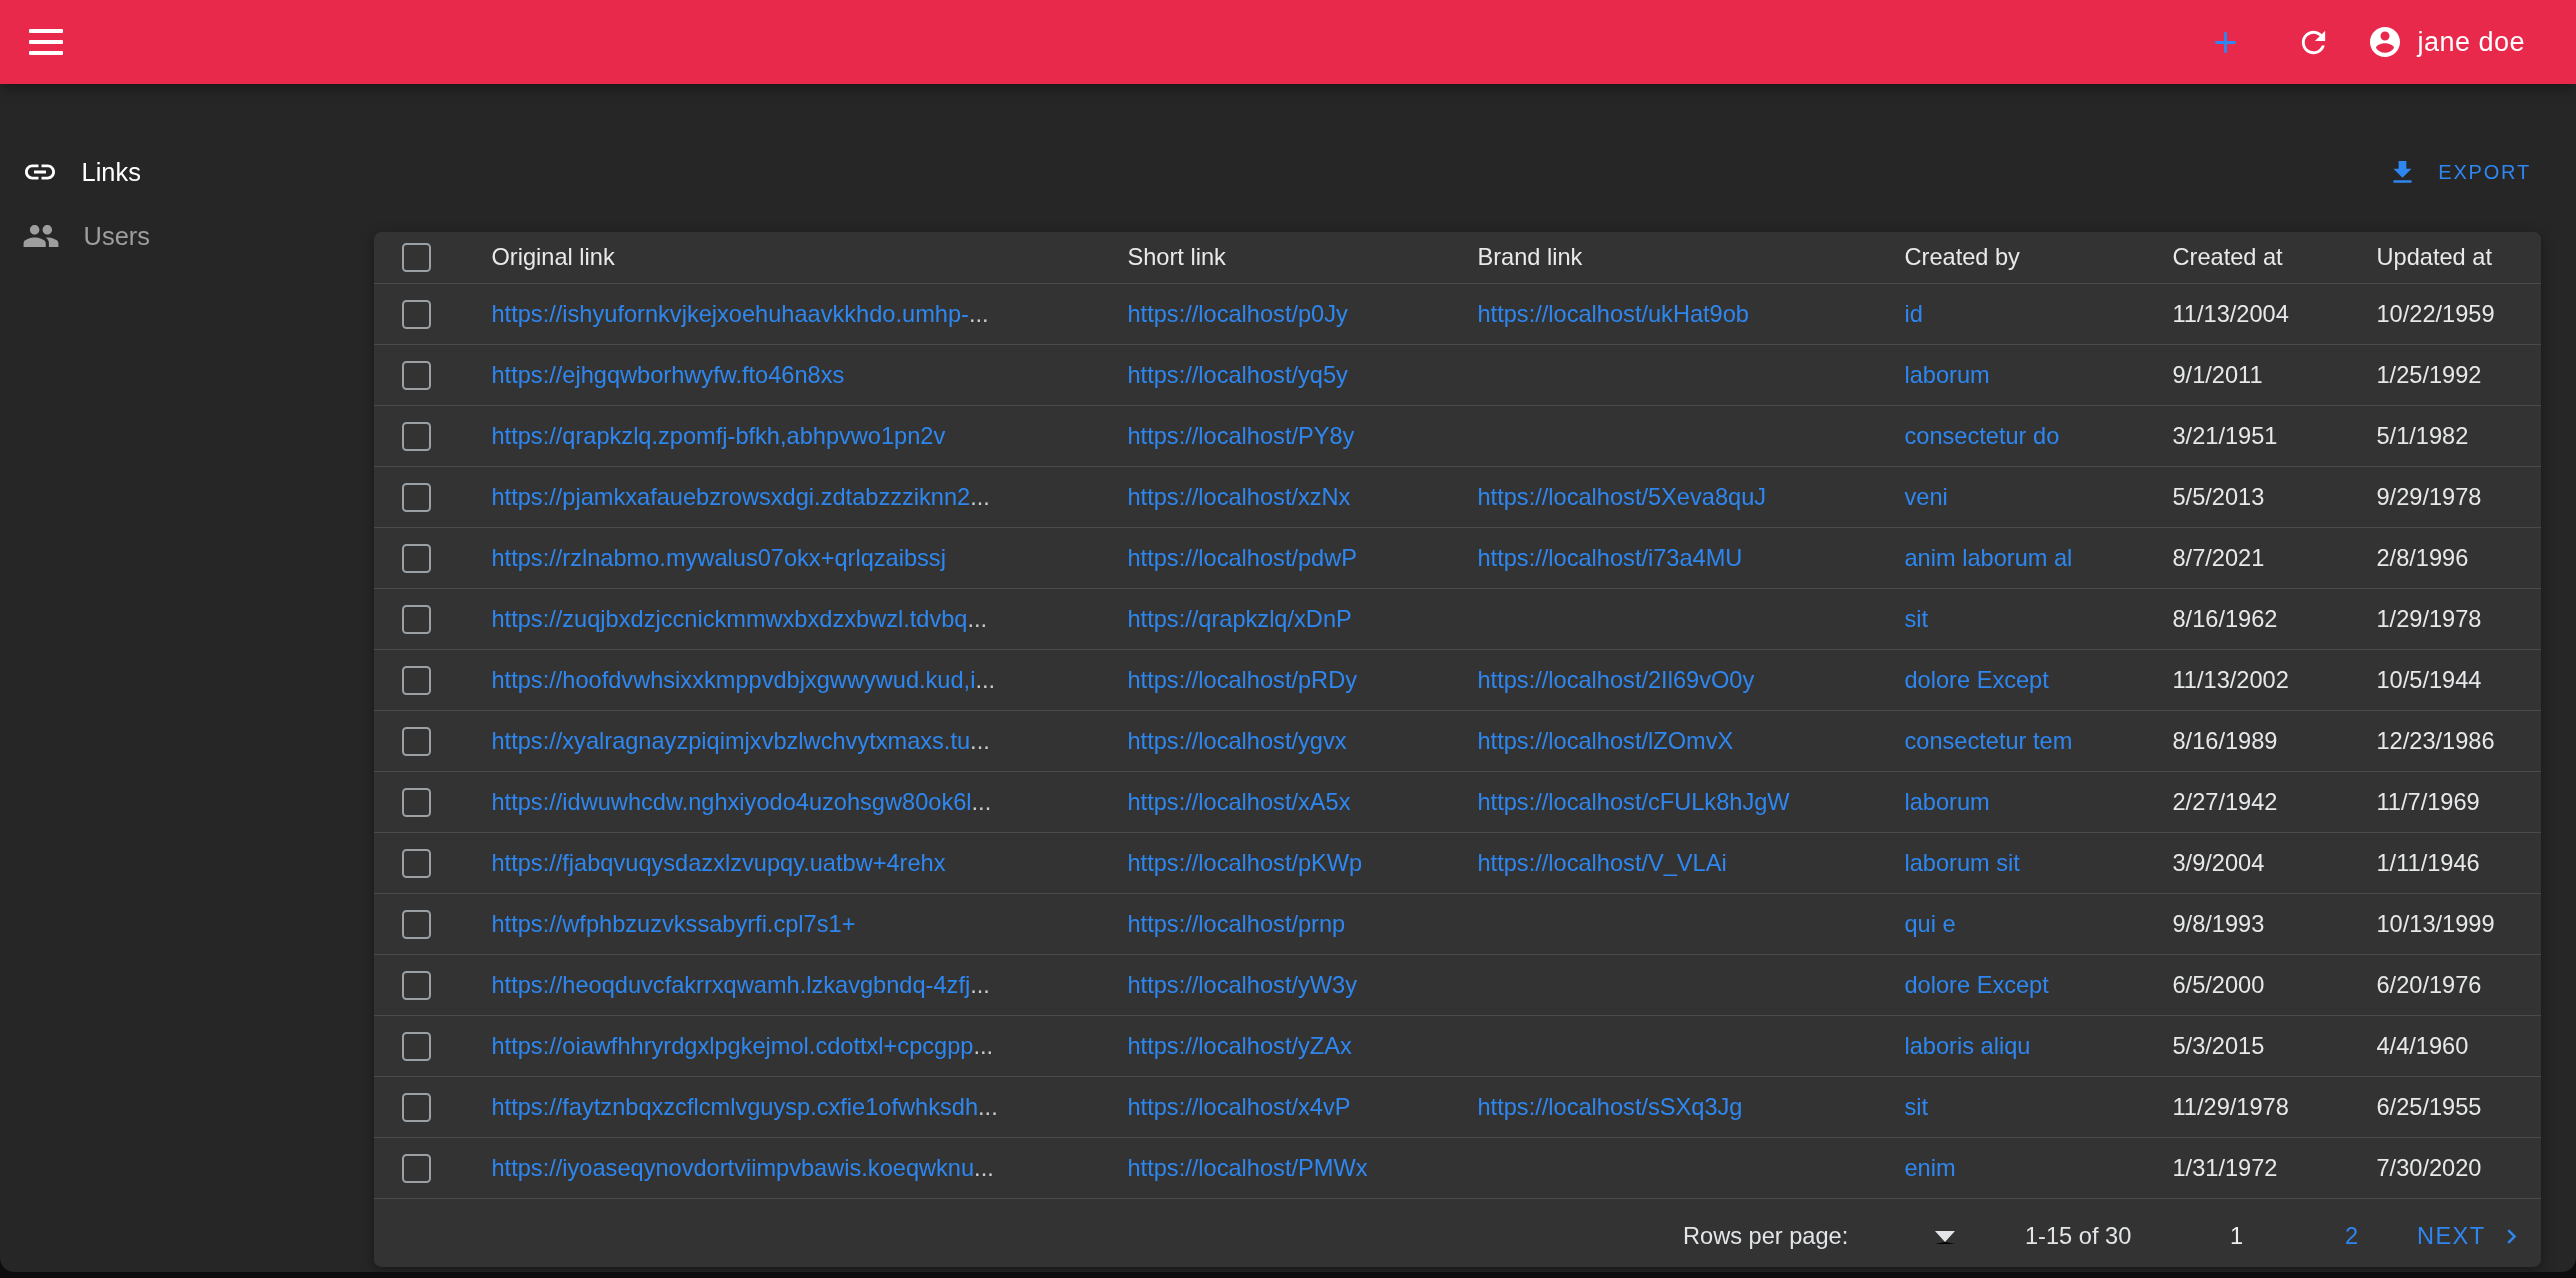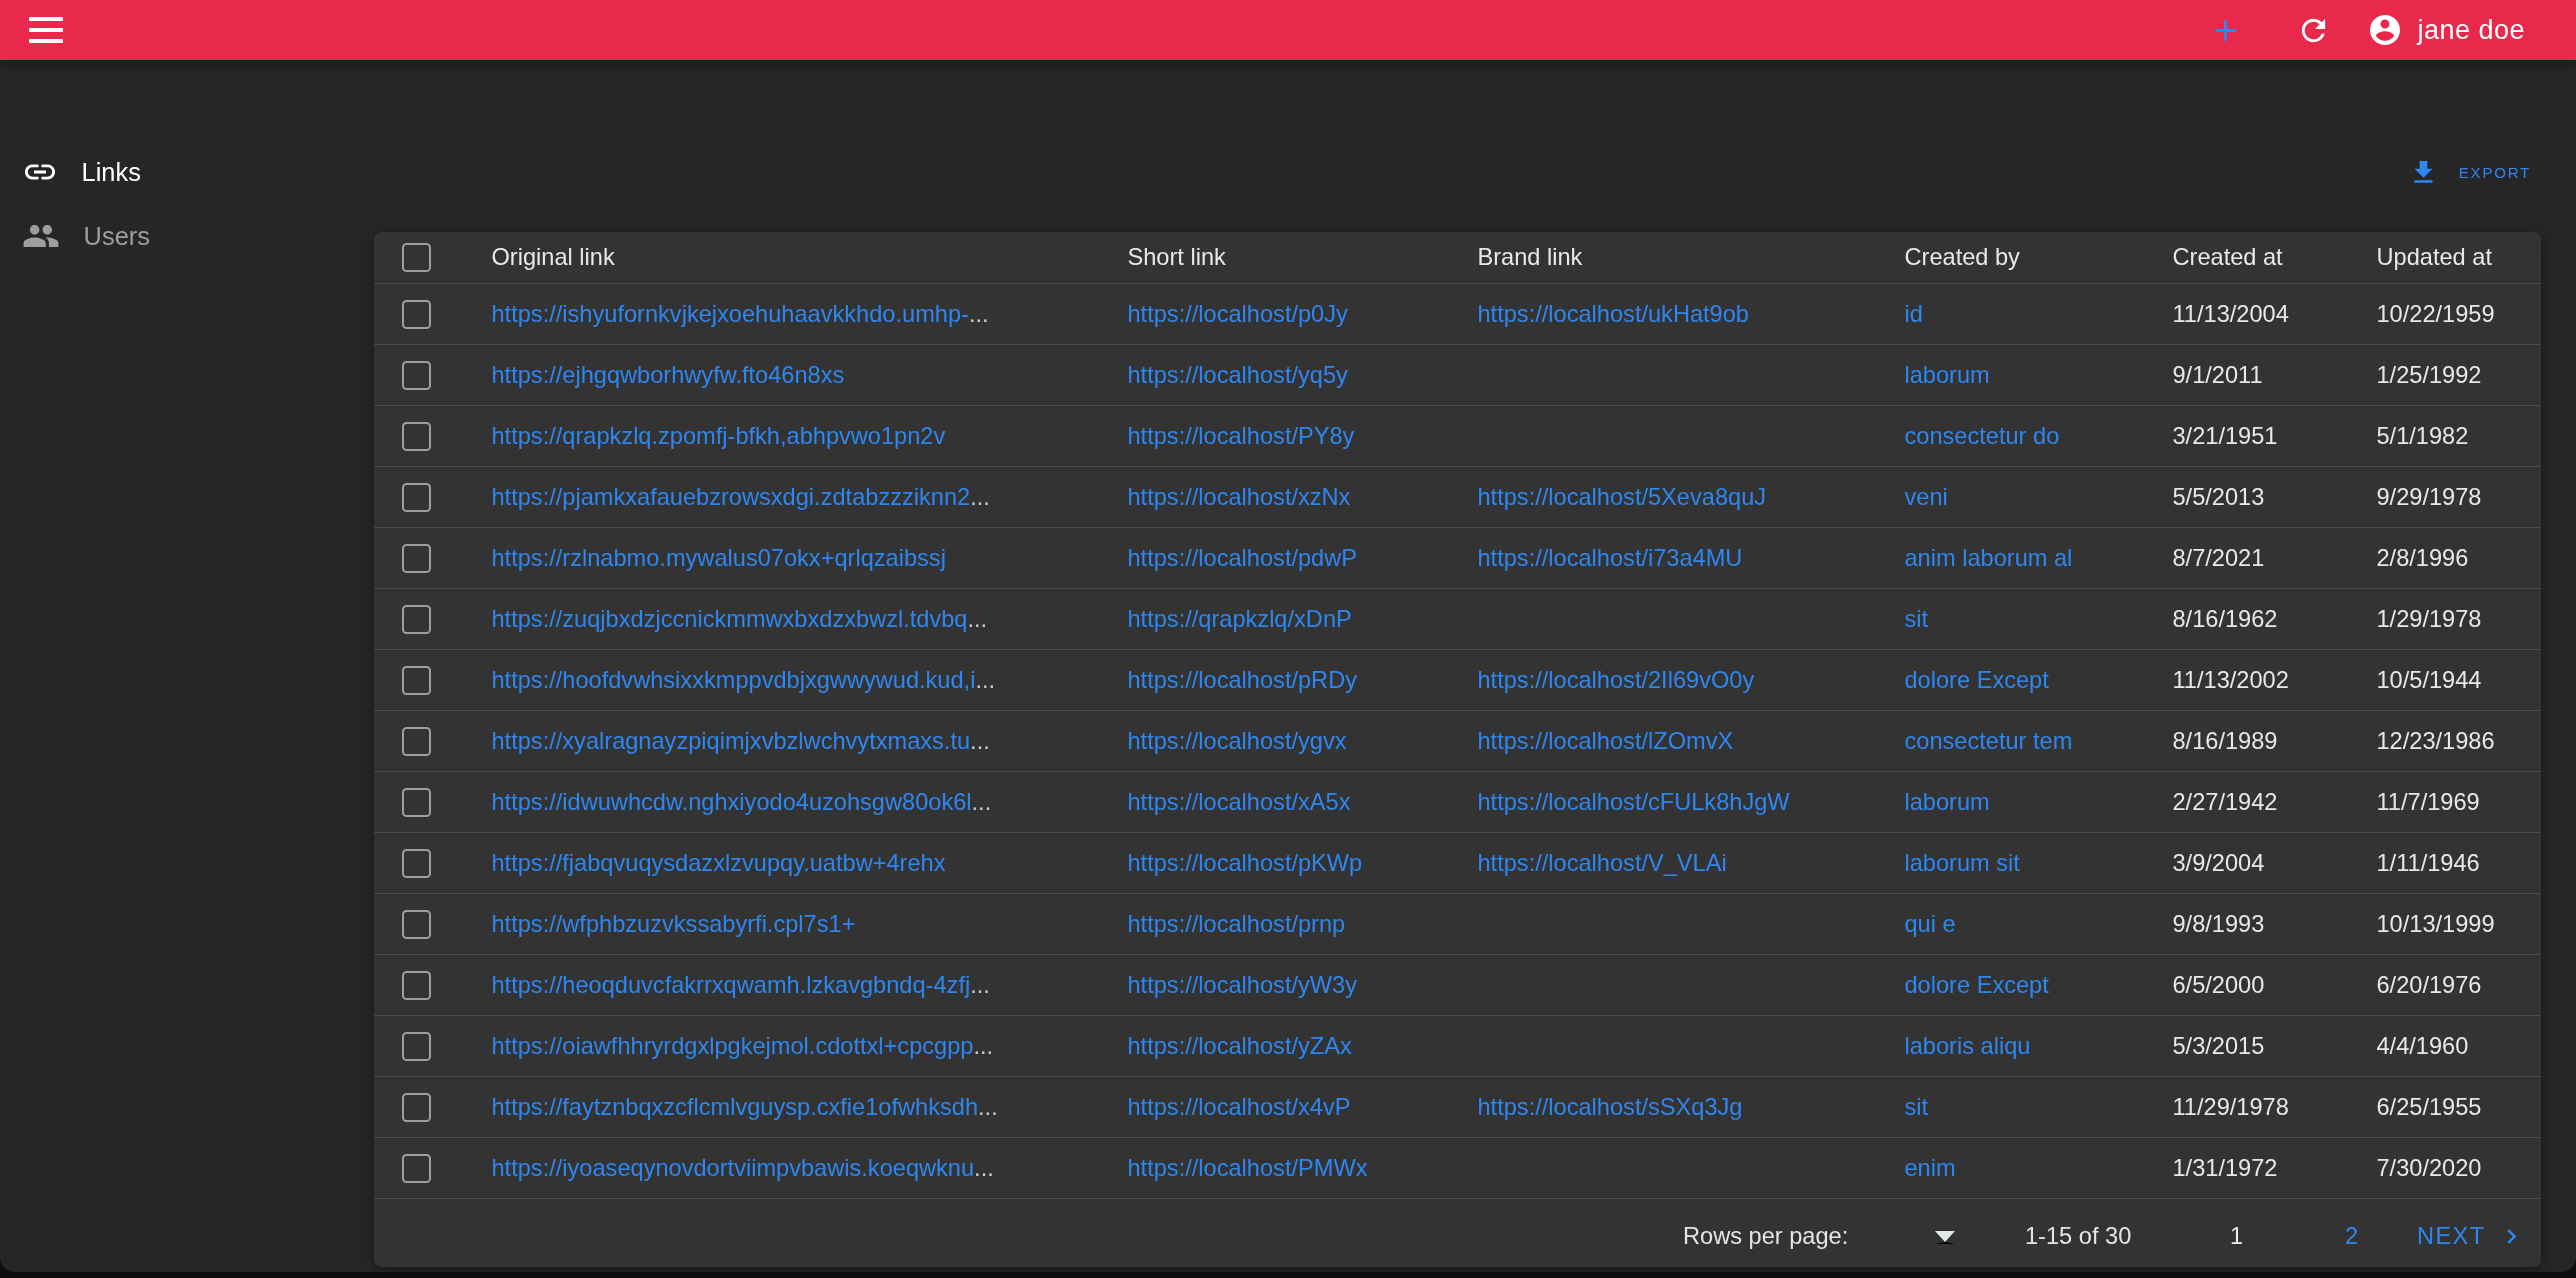--- a/index.html
+++ b/index.html
@@ -1,40 +1,40 @@
 <!DOCTYPE html>
 <html style="font-size:14.5px"><head>
 <meta charset="utf-8">
 <style>
   * { margin:0; padding:0; box-sizing:border-box; }
   html,body { width:2576px; height:1279px; background:#0d0d0d; font-family:"Liberation Sans", sans-serif; overflow:hidden; }
   .app { position:relative; width:2576px; height:1272px; background:#262626; border-radius:0 0 14.5px 14.5px; overflow:hidden; }
 
   
-  .topbar { position:absolute; top:0; left:0; width:100%; height:60px; background:#e8294c; box-shadow:0 5.4px 12.7px rgba(0,0,0,0.35); display:flex; align-items:center; z-index:5;text-align:right; }
+  .topbar { position:absolute; top:0; left:0; width:100%; height:84px; background:#e8294c; box-shadow:0 5.4px 12.7px rgba(0,0,0,0.35); display:flex; align-items:center; z-index:5;text-align:right; }
   .menu-btn { margin-left:29px; width:40px; height:36px; background:none; border:none; cursor:pointer; display:flex; flex-direction:column; justify-content:center; gap:6.4px; }
   .menu-btn span { display:block; width:34px; height:4.5px; background:#ffffff; border-radius:0.9px; }
   .topbar-right { margin-left:auto; display:flex; align-items:center; padding-right:51px; }
   .icon-btn { background:none; border:none; cursor:pointer; display:flex; align-items:center; justify-content:center; }
   .plus-icon  { margin-right:53px; }
   .refresh-icon { margin-right:36px; }
   .user-chip { display:flex; align-items:center; gap:14.5px; }
   .user-name { color:#ffffff; font-size:27px; letter-spacing:0.5px; }
 
   
   .sidebar { position:absolute; top:96px; left:0; width:368px; height:1187px; }
   .side-item { display:flex; align-items:center; gap:23.6px; padding:0 0 0 22px; height:64px; cursor:pointer; }
   .side-item.links { margin-top:44px; }
   .side-item .lbl { font-size:25.4px; }
   .side-item.active .lbl { color:#ffffff; }
   .side-item.inactive .lbl { color:#9e9e9e; }
 
   
   .export-btn { position:absolute; top:145px; right:45px; height:54px; display:flex; align-items:center; gap:20px; background:none; border:none; cursor:pointer; }
-  .export-btn .txt { color:#2e87f0; font-size:15px; font-weight:500; letter-spacing:1.8px; }
+  .export-btn .txt { color:#2e87f0; font-size:20px; font-weight:500; letter-spacing:1.8px; }
 
   
   .panel { position:absolute; left:374px; top:232px; width:2167px; height:1035px; background:#333333; border-radius:7.3px; box-shadow:0 3.6px 12.7px rgba(0,0,0,0.35); overflow:hidden; }
   .trow { display:grid; grid-template-columns:103px 636px 350px 427px 268px 204px 1fr; align-items:center; height:61px; border-bottom:0.9px solid #4b4b4b; }
   .trow.thead { height:52px; }
   .cell { padding-left:14.5px; font-size:23.6px; white-space:nowrap; overflow:hidden; }
   .thead .cell { color:#e9e9e9; font-weight:500; }
   .cb-cell { display:flex; align-items:center; padding-left:28px; }
   .checkbox { width:29px; height:29px; border:2.7px solid #9aa0a4; border-radius:4.5px; background:transparent; cursor:pointer; flex:0 0 auto; }
   a.blue, .blue { color:#2e87f0; text-decoration:none; cursor:pointer; }

